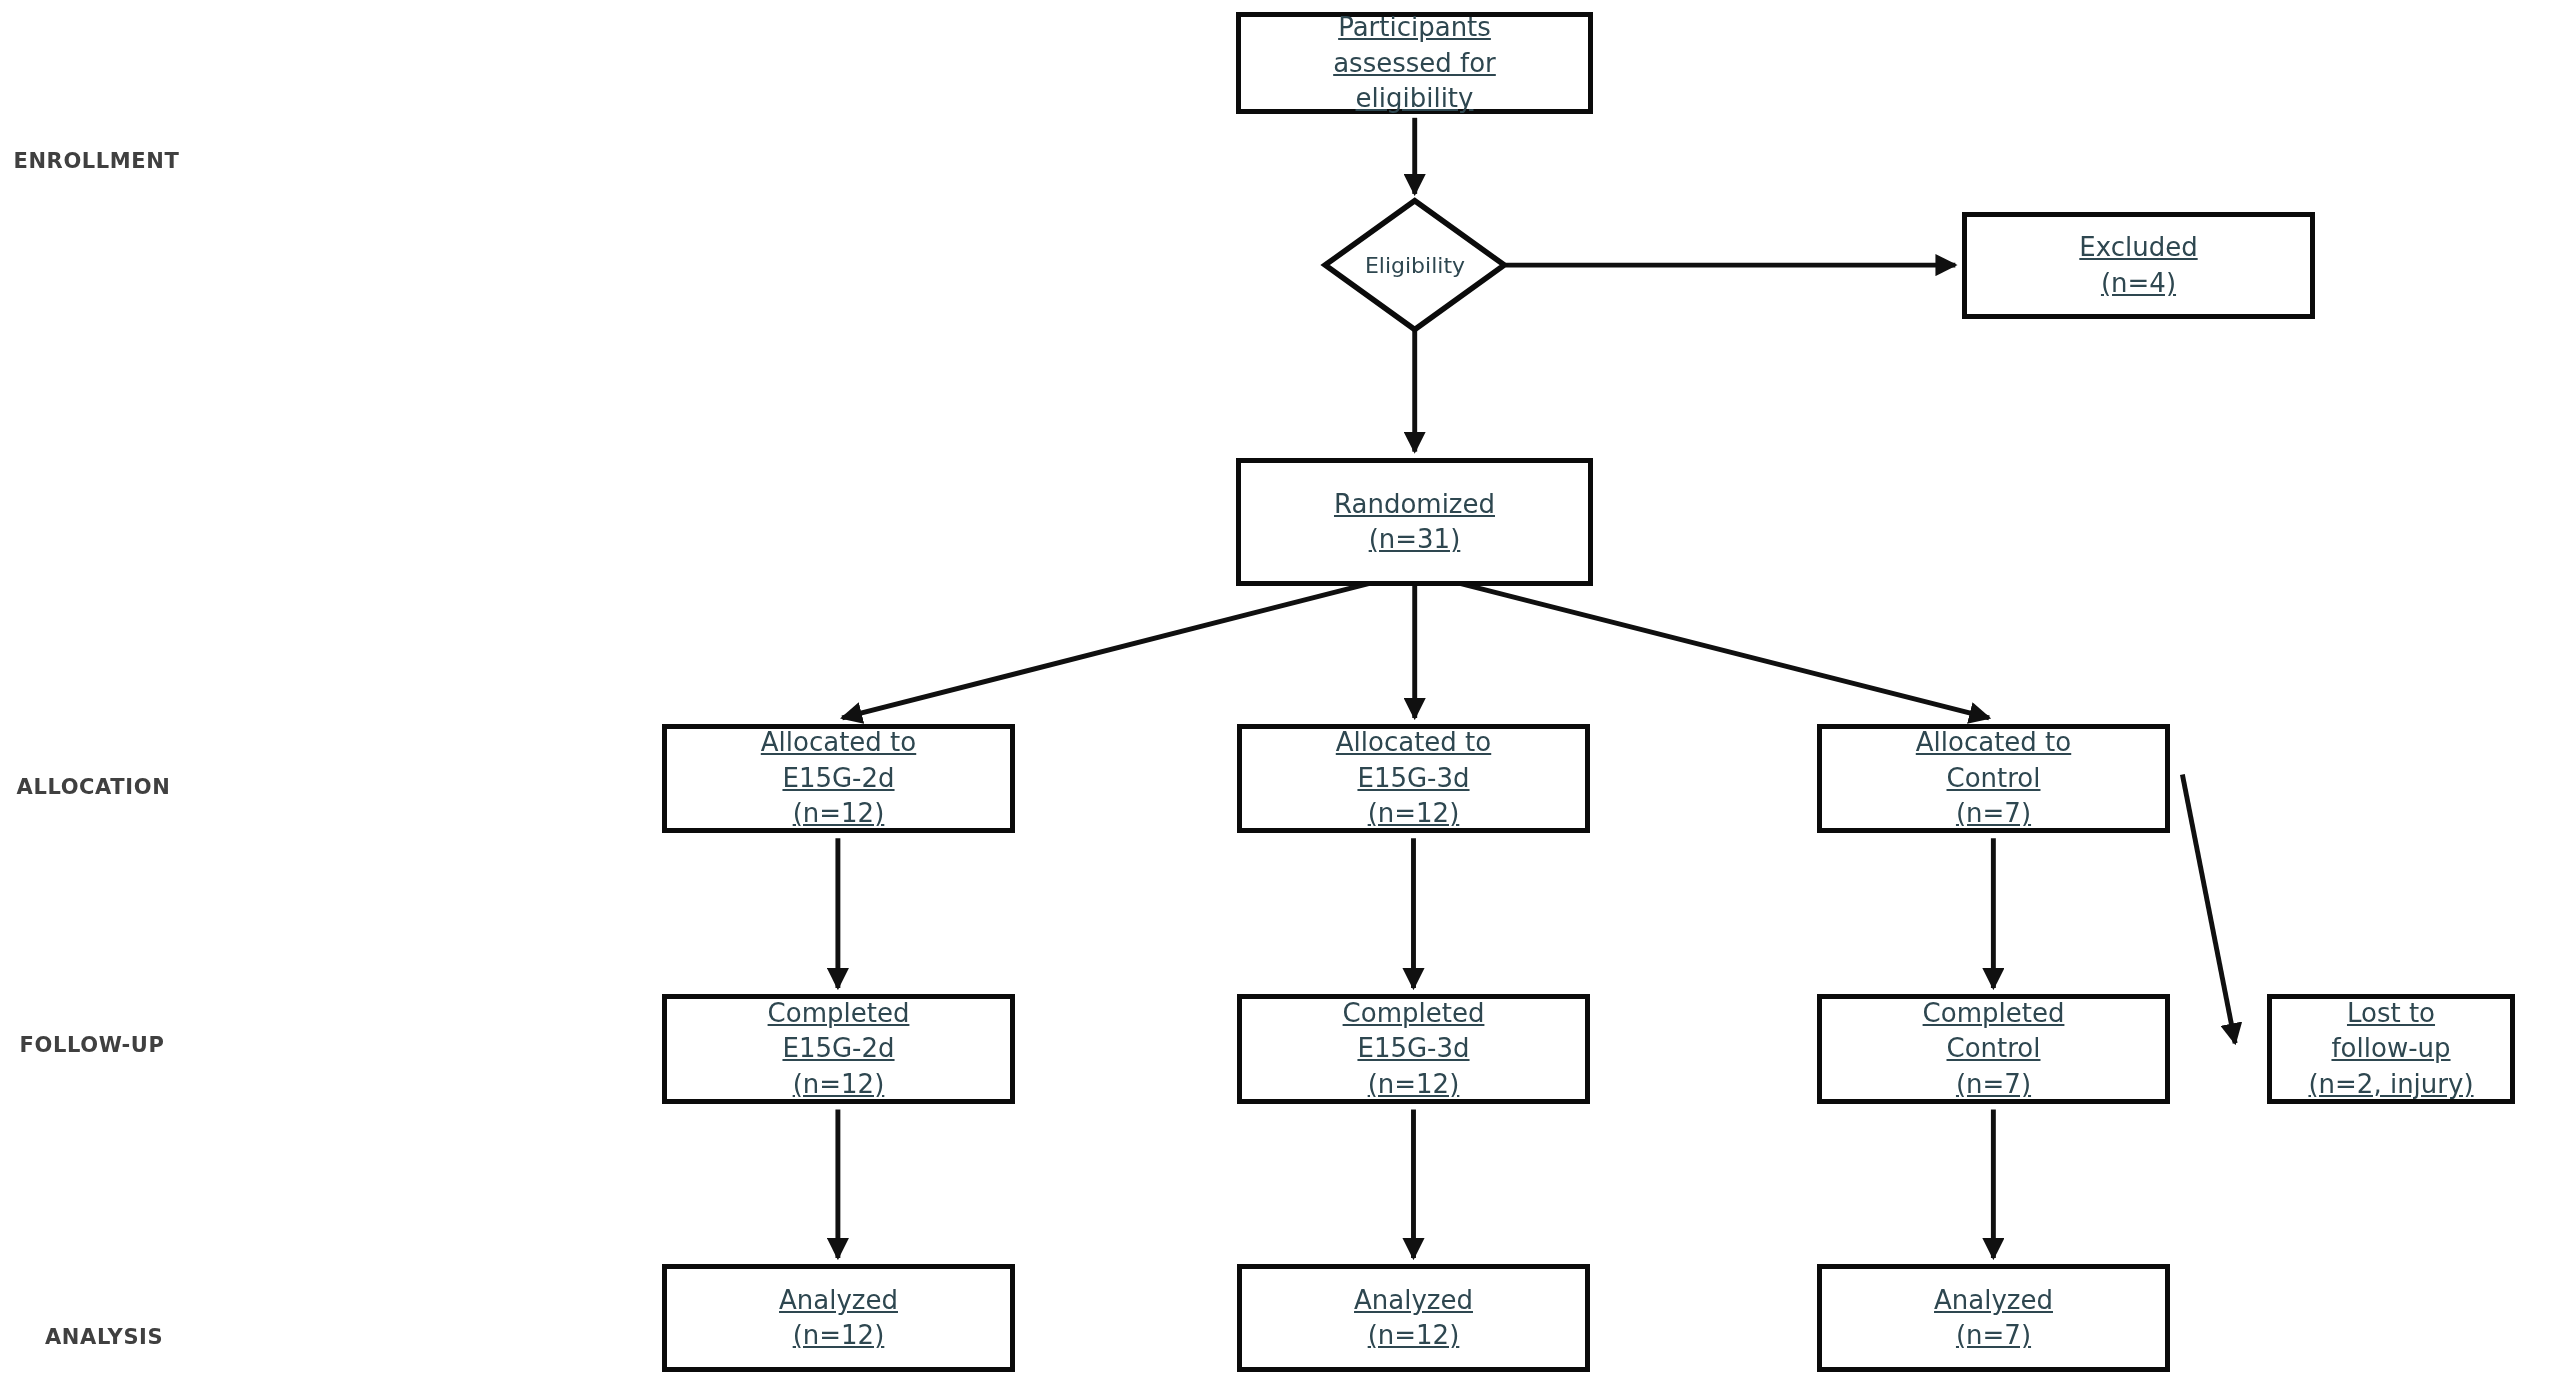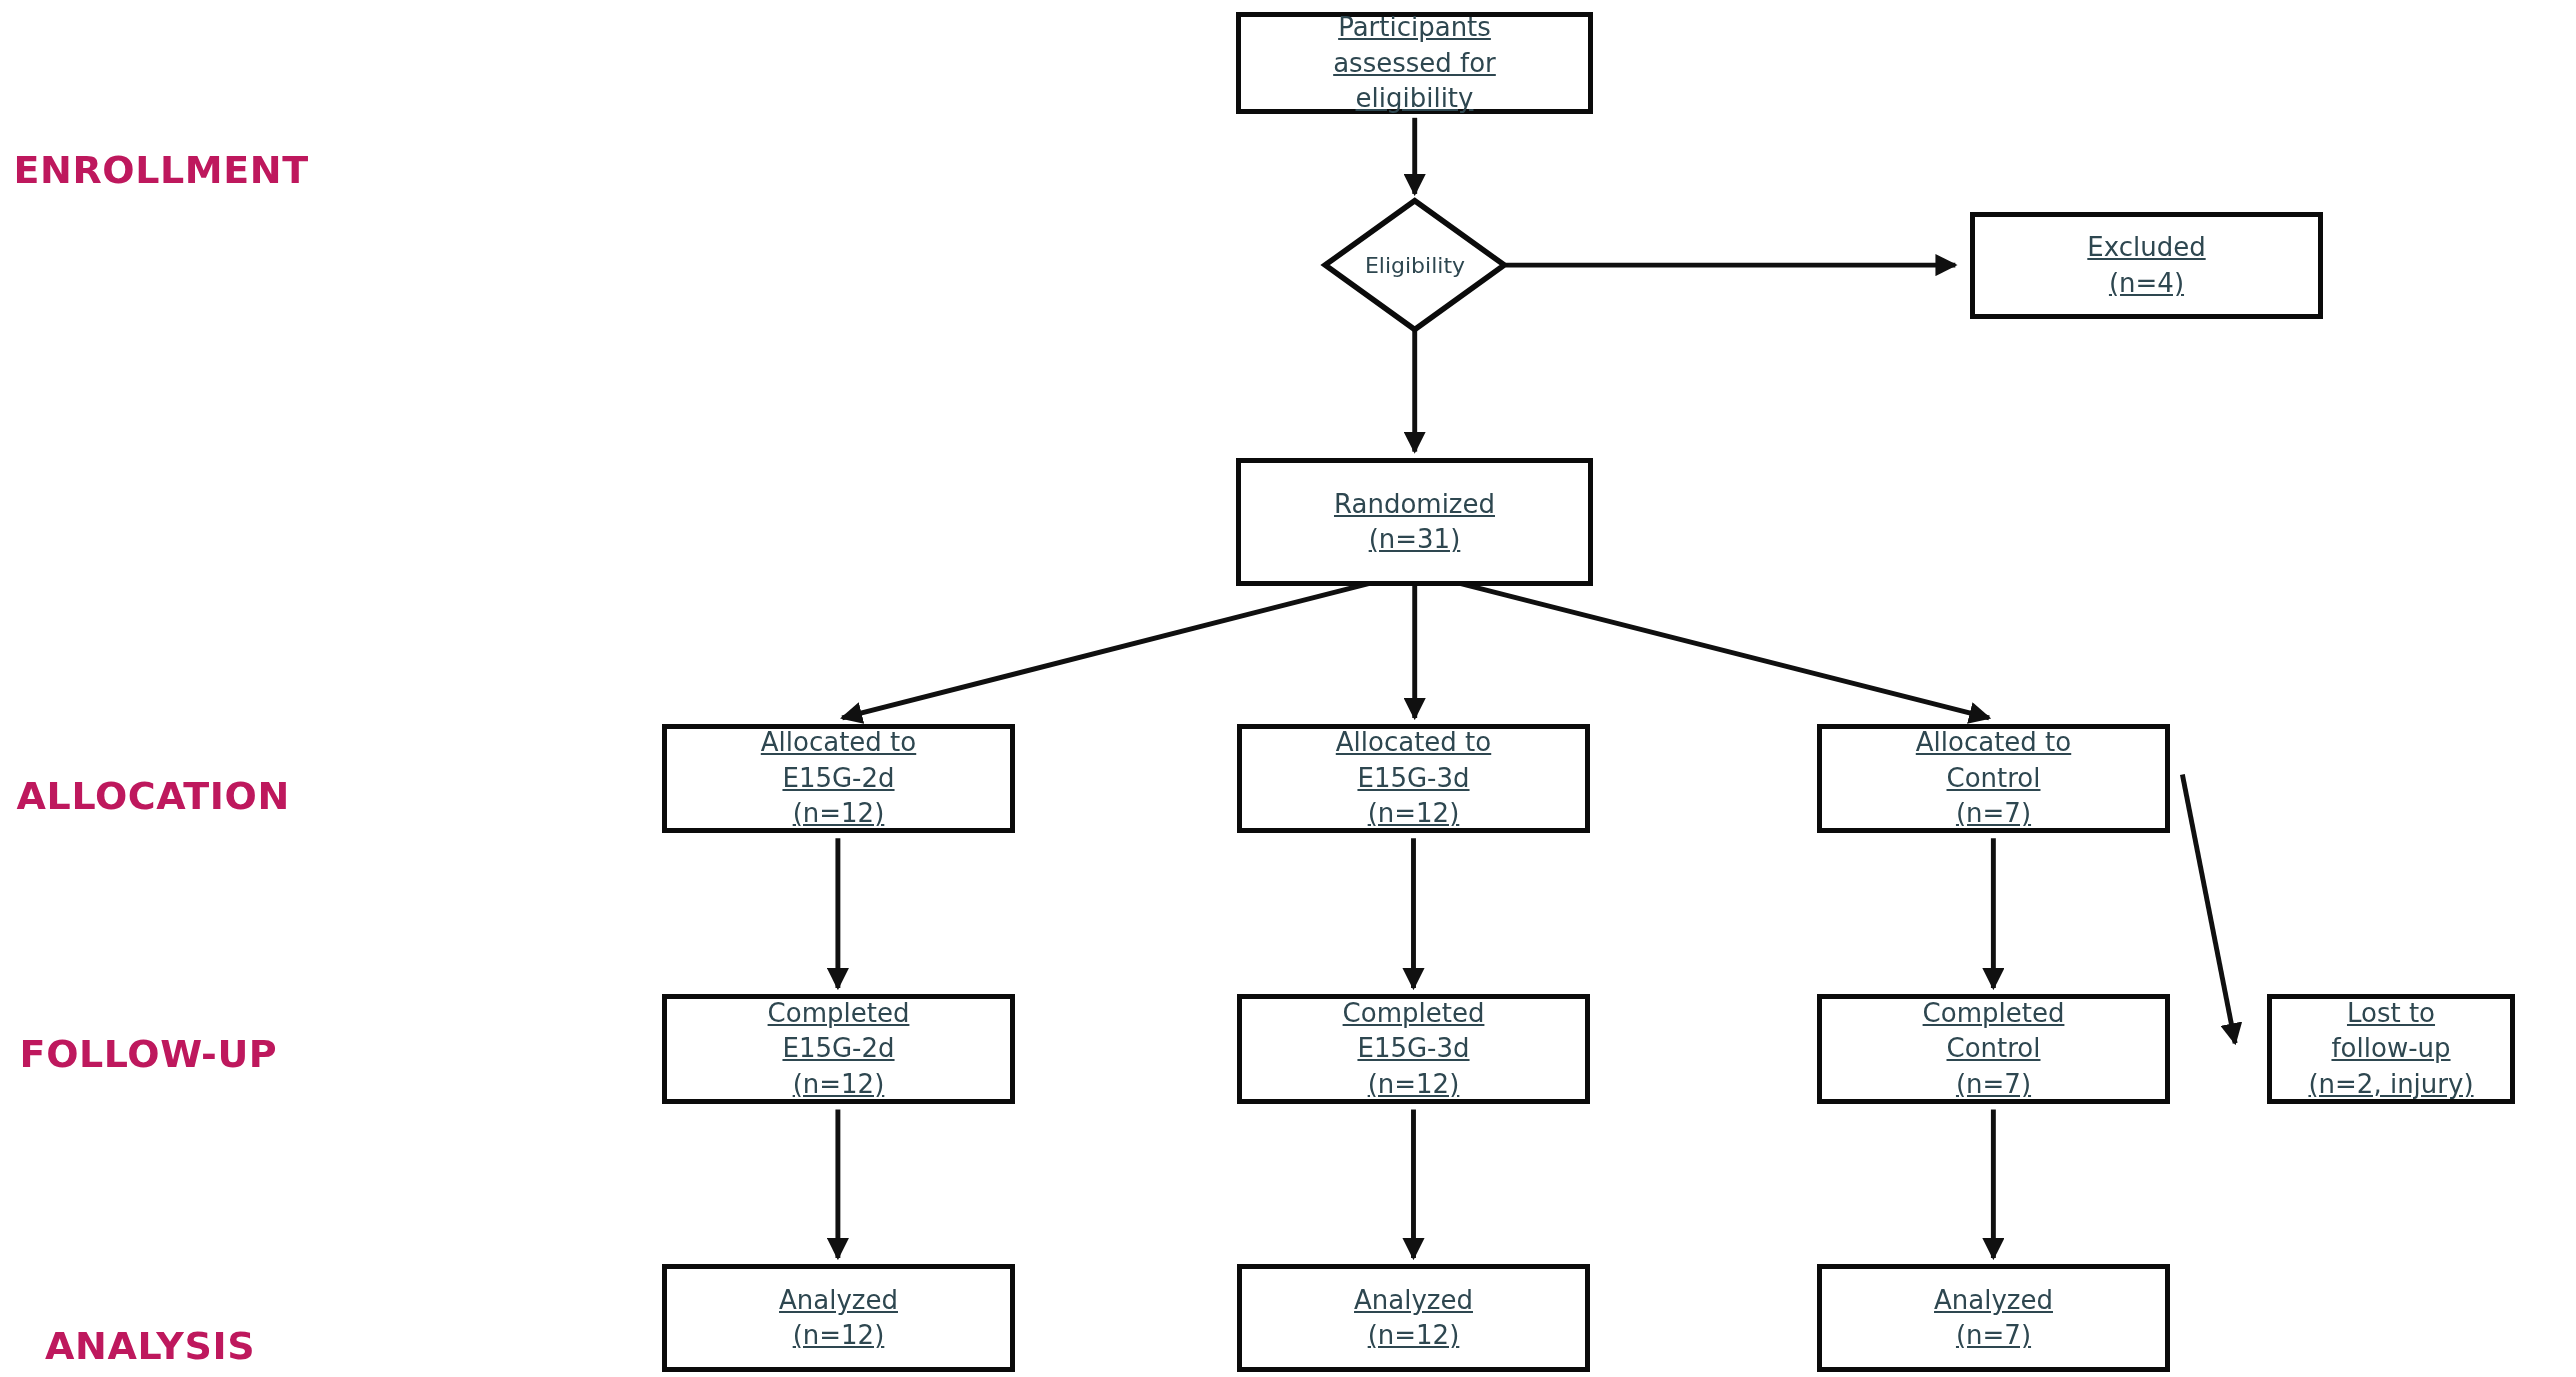--- a/index.html
+++ b/index.html
@@ -39,22 +39,22 @@
     font-size: 22px;
     text-align: center;
     display: flex;
     align-items: center;
     justify-content: center;
     z-index: 3;
     background: transparent;
   }
   .stage-label {
     position: absolute;
-    color: #be185d;
-    font-size: 38px;
+    color: #404040;
+    font-size: 21px;
     font-weight: bold;
     letter-spacing: 0.6px;
     line-height: 1;
     white-space: pre;
     z-index: 2;
   }
 </style>
 </head>
 <body>
 
@@ -88,21 +88,21 @@
   <div class="stage-label" style="left:16.6px; top:769px;margin-top:8px;">ALLOCATION</div>
   <div class="stage-label" style="left:19.6px; top:1035px;">FOLLOW-UP</div>
   <div class="stage-label" style="left:37px; top:1327px;margin-left:8px;">ANALYSIS</div>
 
   <div class="node" style="left:1236px; top:12.3px; width:357px; height:102px;">Participants
 assessed for
 eligibility</div>
 
   <div class="diamond-label" style="left:1326px; top:249px; width:178px; height:33px;">Eligibility</div>
 
-  <div class="node" style="left:1962px; top:212px; width:353px; height:107px;margin-left:8px;">Excluded
+  <div class="node" style="left:1962px; top:212px; width:353px; height:107px;">Excluded
 (n=4)</div>
 
   <div class="node" style="left:1236px; top:458px; width:357px; height:128px;">Randomized
 (n=31)</div>
 
   <div class="node" style="left:662px; top:724px; width:353px; height:109px;">Allocated to
 E15G-2d
 (n=12)</div>
   <div class="node" style="left:1237px; top:724px; width:353px; height:109px;">Allocated to
 E15G-3d

